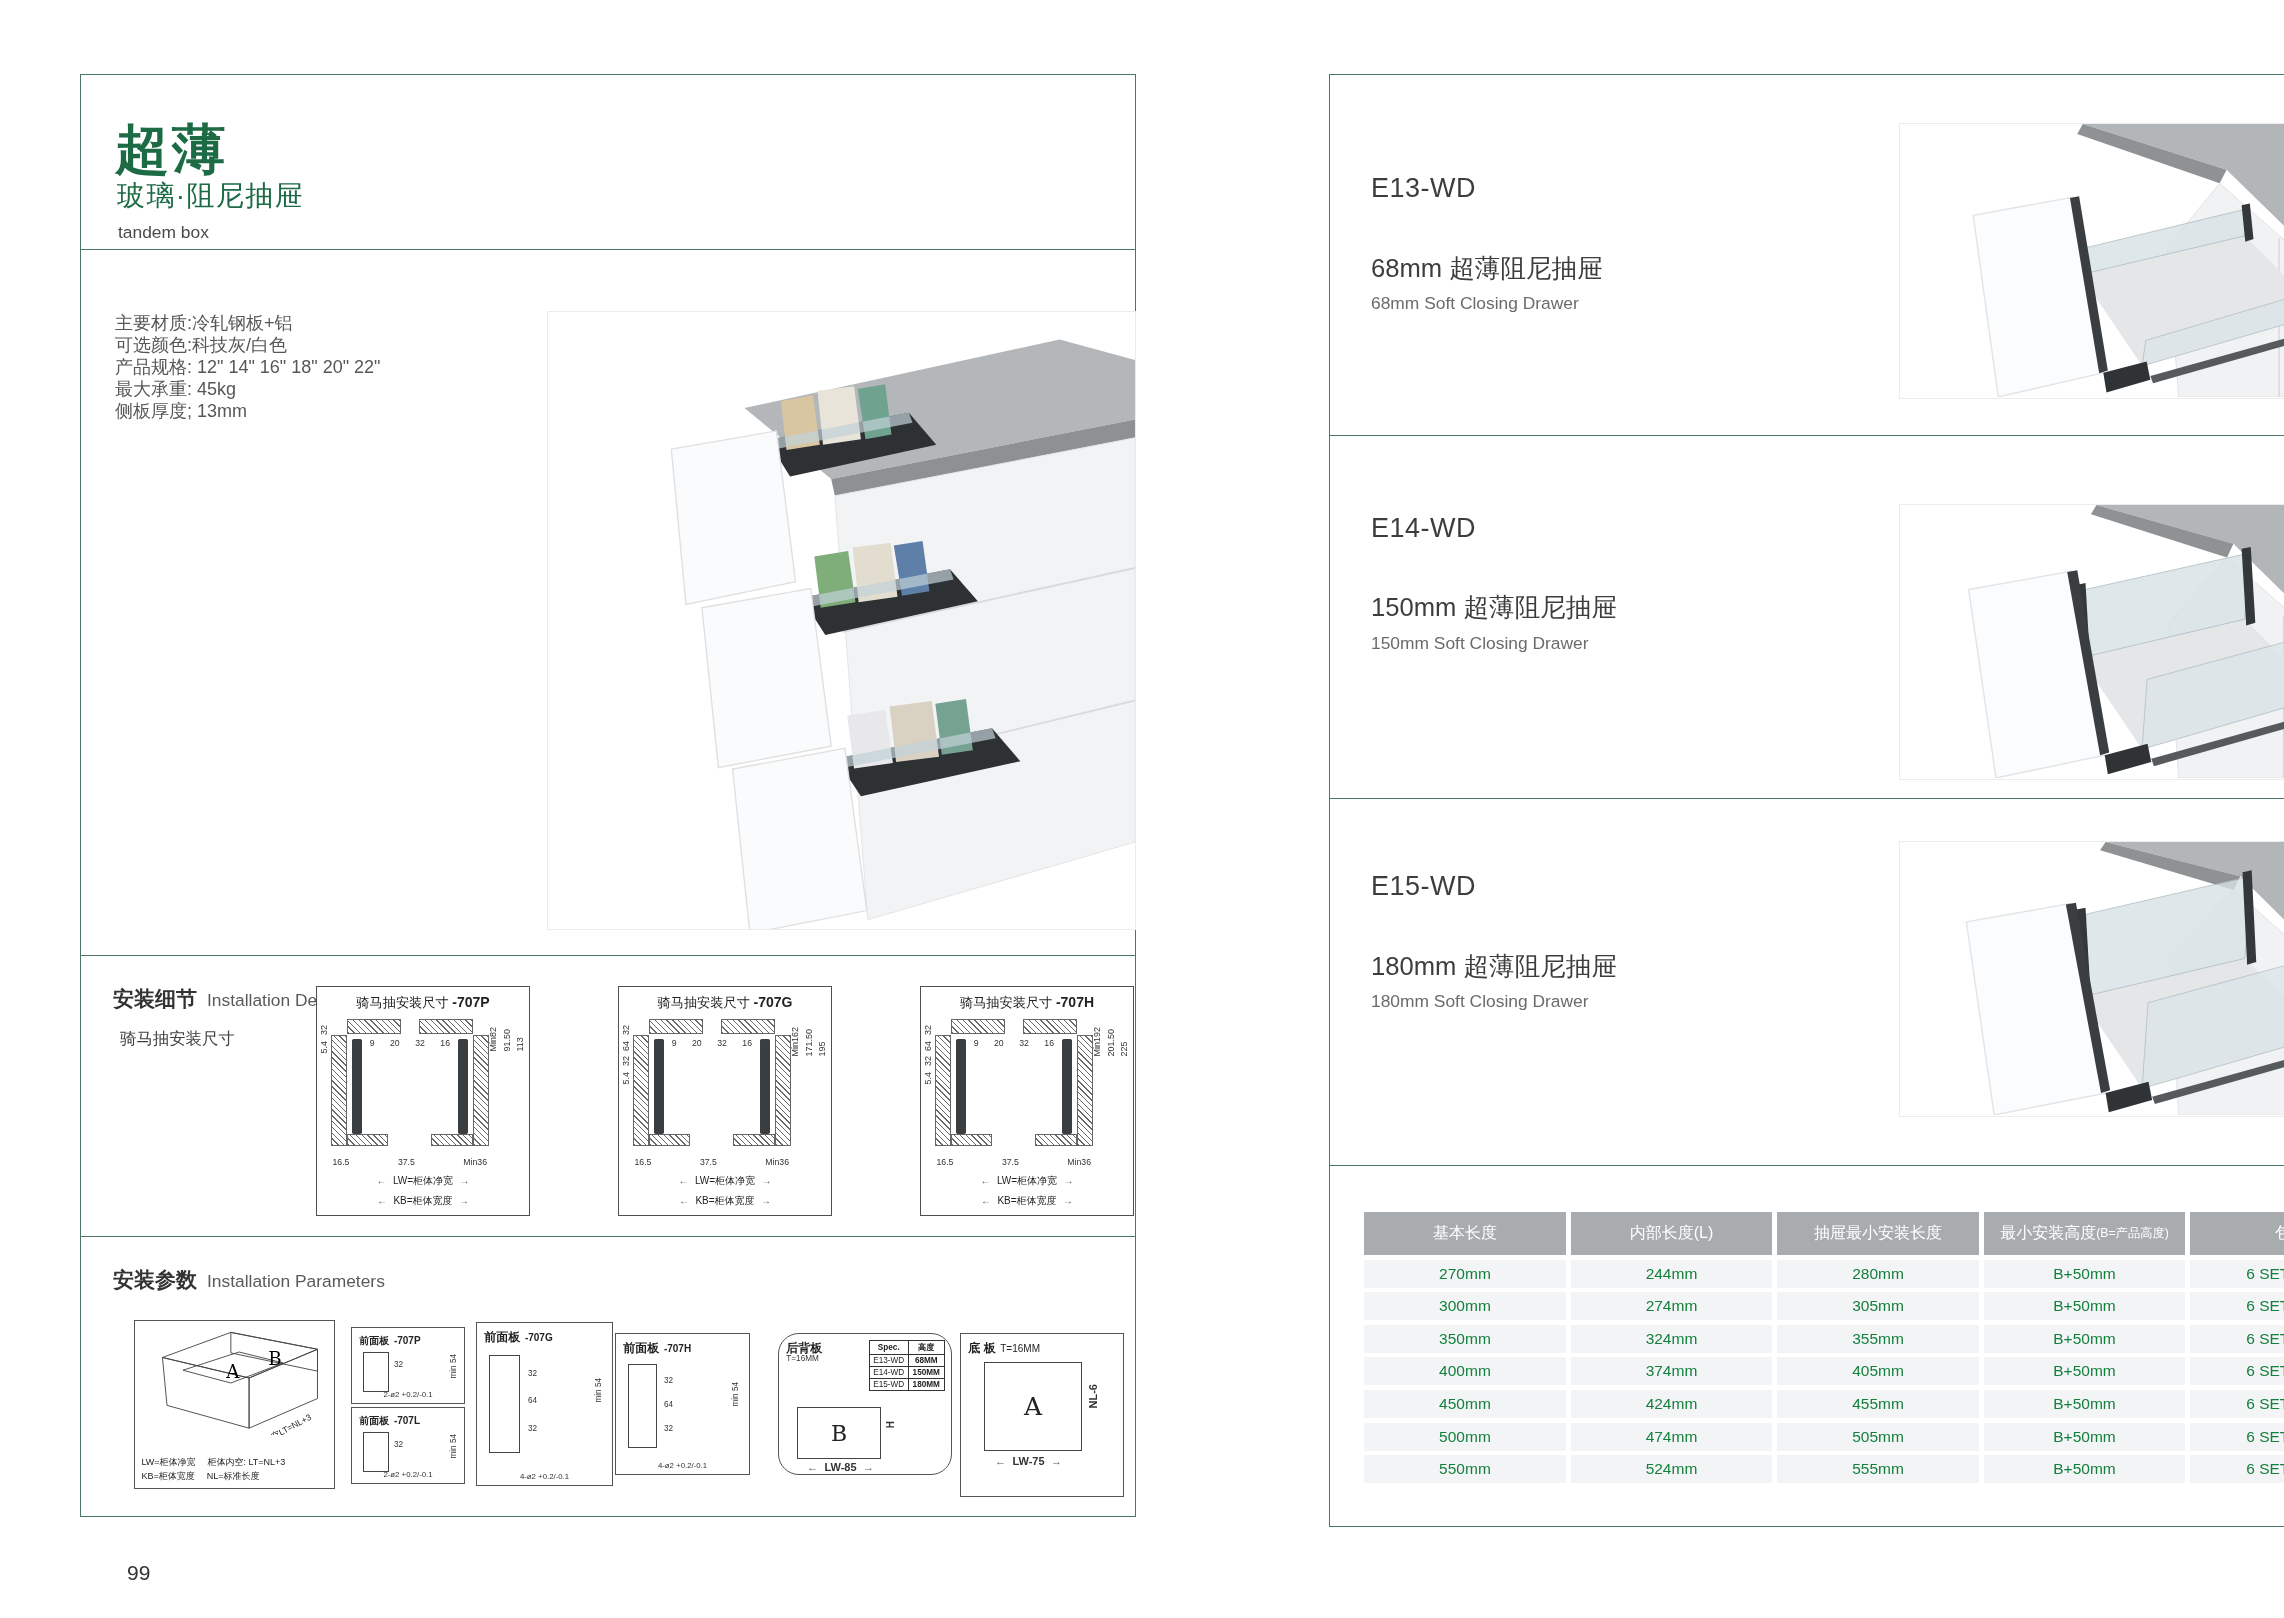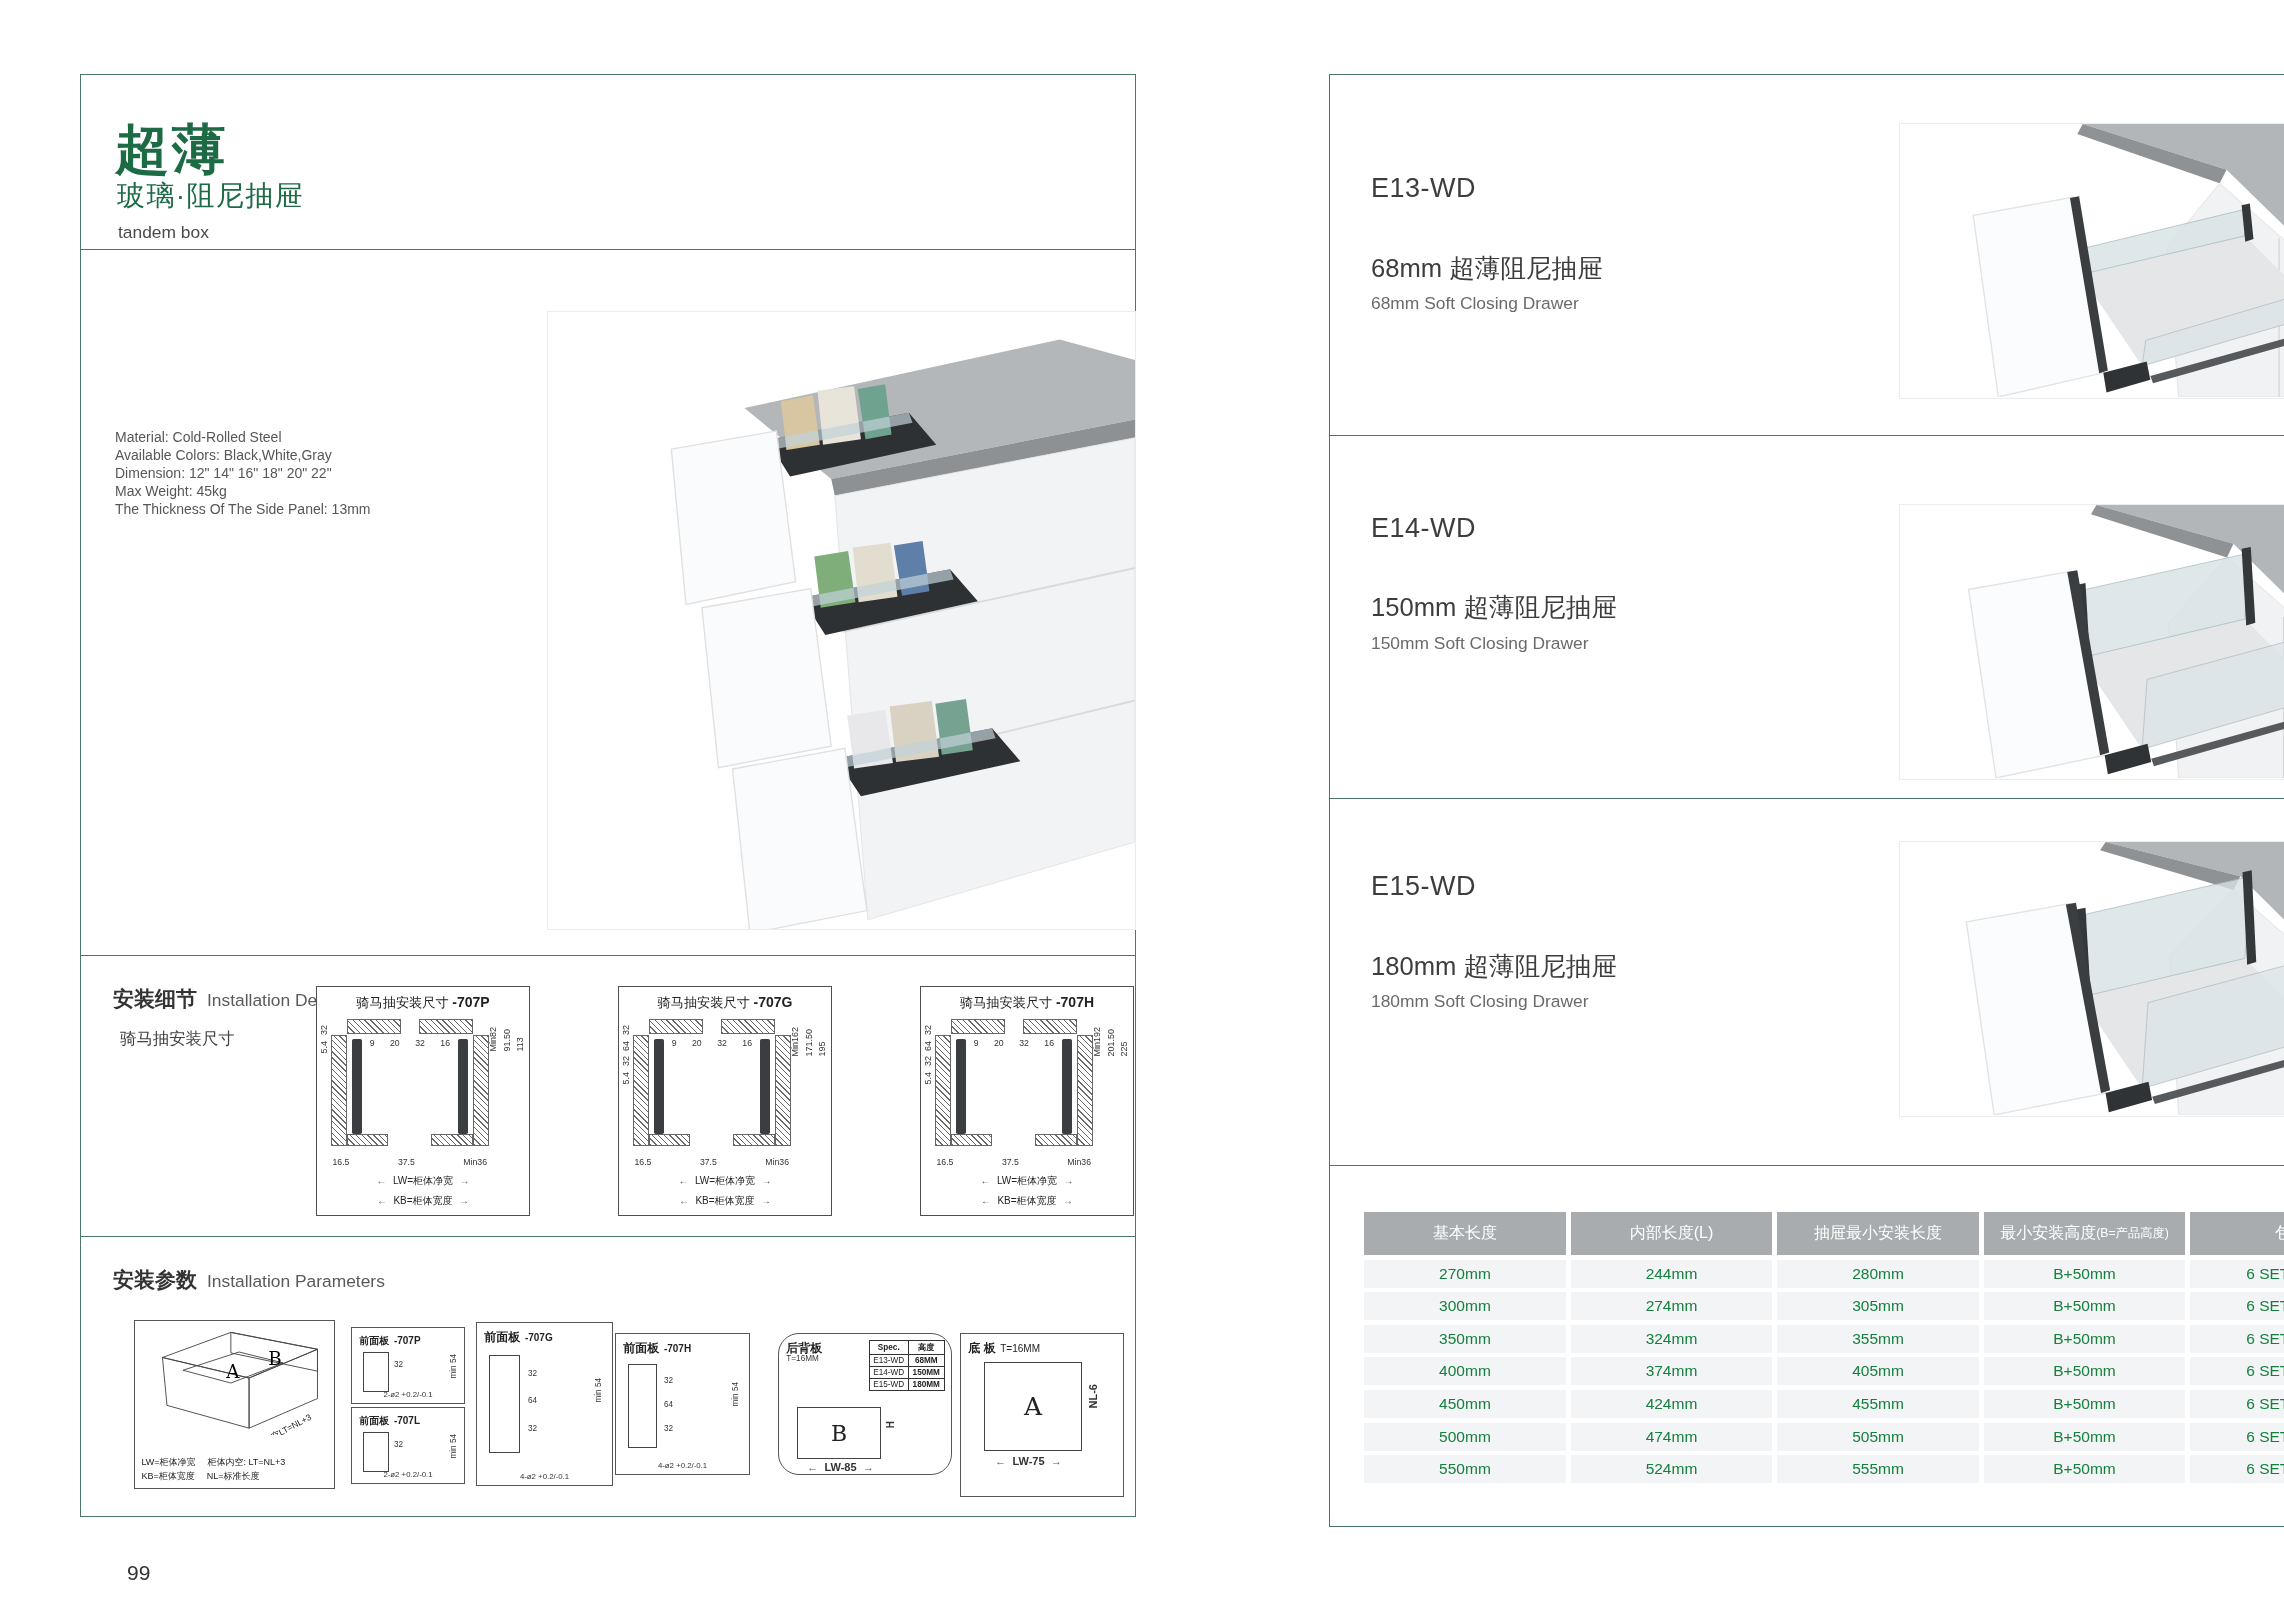--- a/index.html
+++ b/index.html
@@ -99,27 +99,27 @@
 
 <div id="canvas">
 
   <div id="left-page" class="box">
 
     <div class="brand-title">超薄</div>
     <div class="brand-sub">玻璃·阻尼抽屉</div>
     <div class="brand-cat">tandem box</div>
     <div class="hsep" style="top:174px;"></div>
 
-    <div class="specs-en">
-
-    <div class="spec-line">Material: Cold-Rolled Steel</div>
-        <div class="spec-line">Available Colors: Black,White,Gray</div>
-        <div class="spec-line">Dimension: 12" 14" 16" 18" 20" 22"</div>
-        <div class="spec-line">Max Weight: 45kg</div>
-        <div class="spec-line">The Thickness Of The Side Panel: 13mm</div>
+    <div class="specs-cn">
+
+    <div class="spec-line">主要材质:冷轧钢板+铝</div>
+        <div class="spec-line">可选颜色:科技灰/白色</div>
+        <div class="spec-line">产品规格: 12" 14" 16" 18" 20" 22"</div>
+        <div class="spec-line">最大承重: 45kg</div>
+        <div class="spec-line">侧板厚度; 13mm</div>
       </div>
 
     <div id="main-photo" class="photo">
       <svg width="587" height="617" viewBox="0 0 1285 1350">
         <polygon points="430,210 1120,60 1285,105 1285,235 620,365" fill="#b4b7b9"></polygon>
         <polygon points="620,365 1285,235 1285,275 628,402" fill="#8e9193"></polygon>
         <polygon points="628,402 1285,275 1285,1160 700,1330" fill="#f2f3f5" stroke="#e2e2e2" stroke-width="2"></polygon>
         <path d="M645,700 L1285,560" stroke="#d8dadb" stroke-width="4" fill="none"></path>
         <path d="M668,1000 L1285,850" stroke="#d8dadb" stroke-width="4" fill="none"></path>
 

